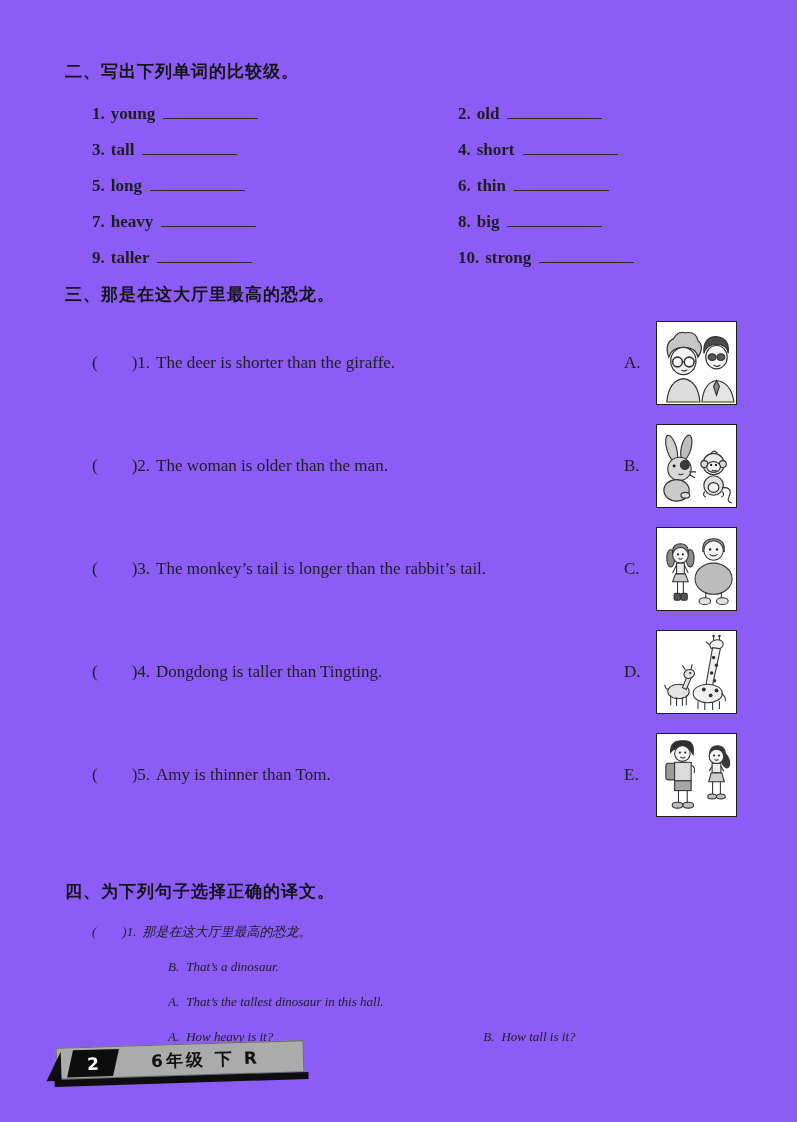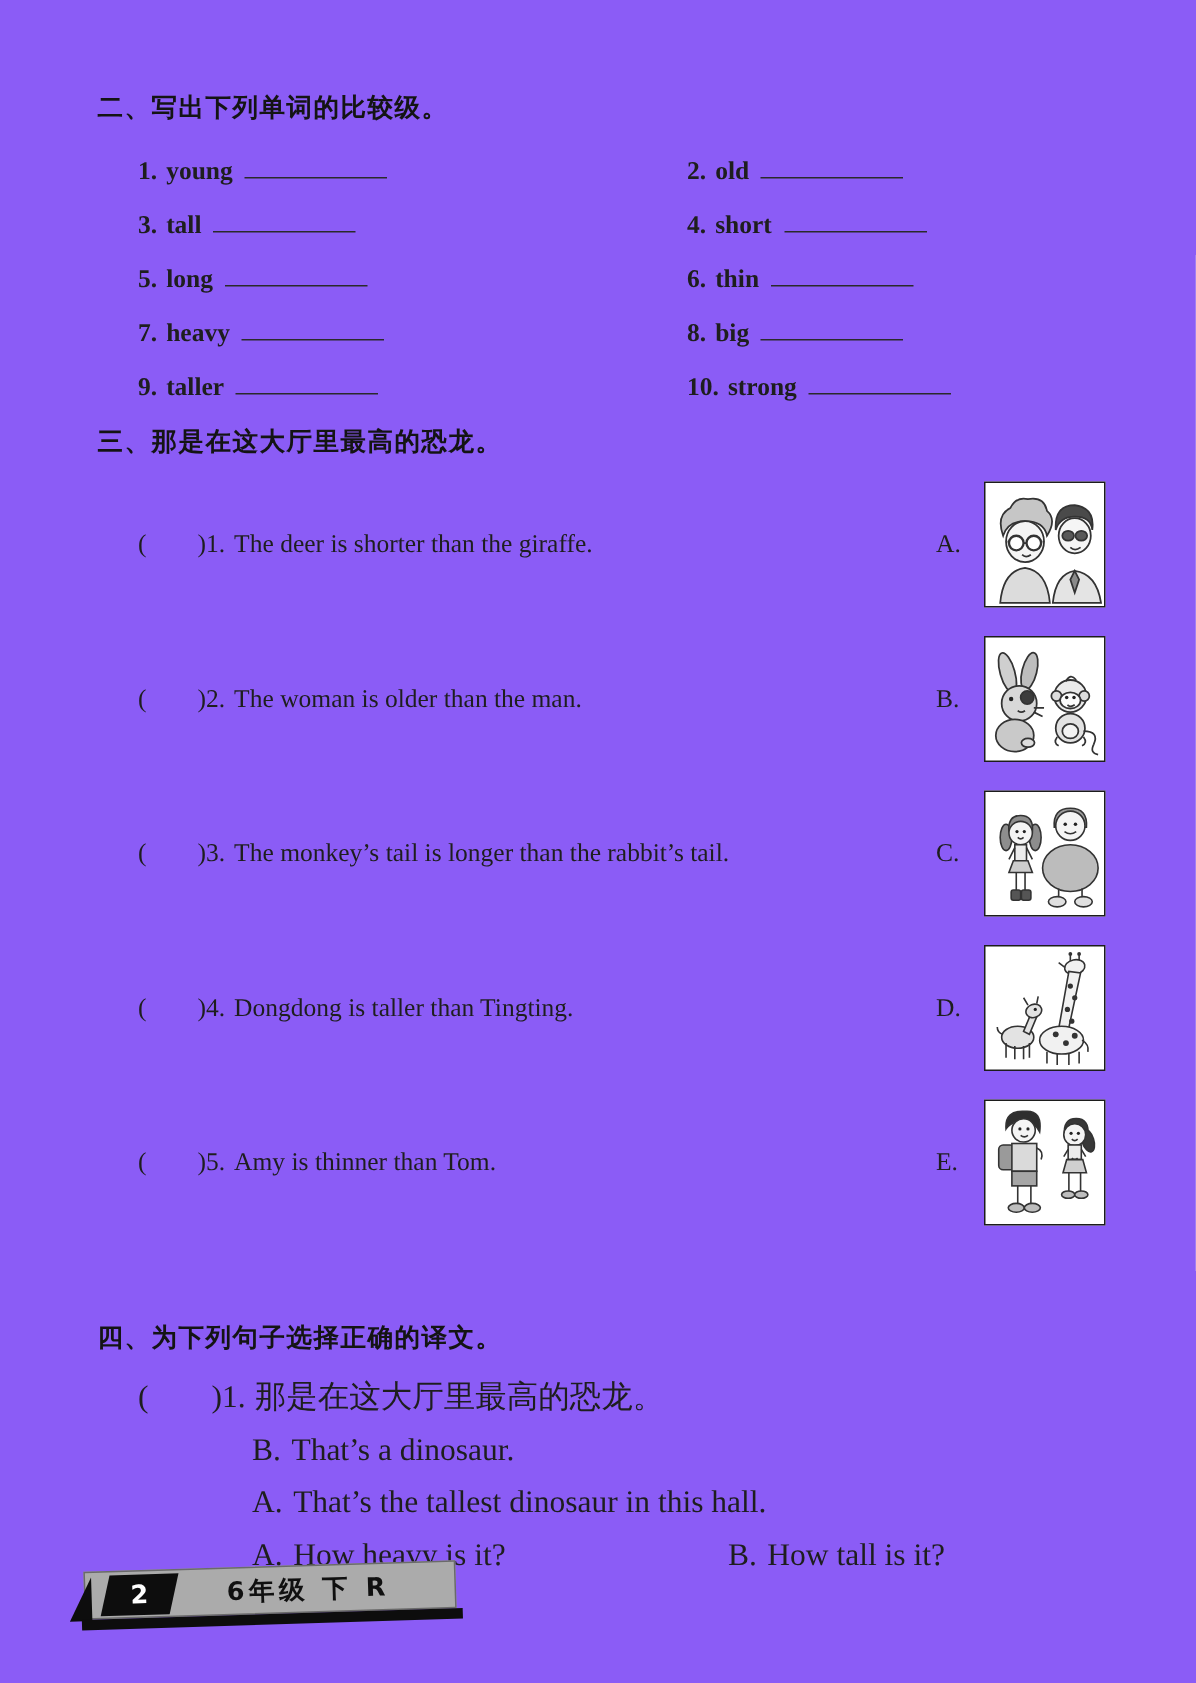--- a/index.html
+++ b/index.html
@@ -49,21 +49,21 @@
     width:81px; height:84px;
     border:1.5px solid #1c1c1c;
     background:#fff;
     flex:0 0 81px;
     display:flex; align-items:center; justify-content:center;
   }
   .pic-box svg { display:block; }
   
   #sec4 { position:absolute; left:65px; top:852px; width:672px;margin-top:28px; }
   .s4-lines { margin-top:11px; }
-  .s4-line { height:35px; line-height:35px; font-size:21px; }
+  .s4-line { height:35px; line-height:35px; font-size:13px;font-style:italic; }
   .q-line { padding-left:27px; }
   .opt-line { padding-left:103px; }
   .opt-label { margin-right:7px; }
   .opt-a { display:inline-block; width:312px; }
   
   .footer-banner {
     position:absolute; left:56px; top:1044px;
     width:248px; height:32px;
     background:#ababab;
     border:1px solid #6a6a6a;

